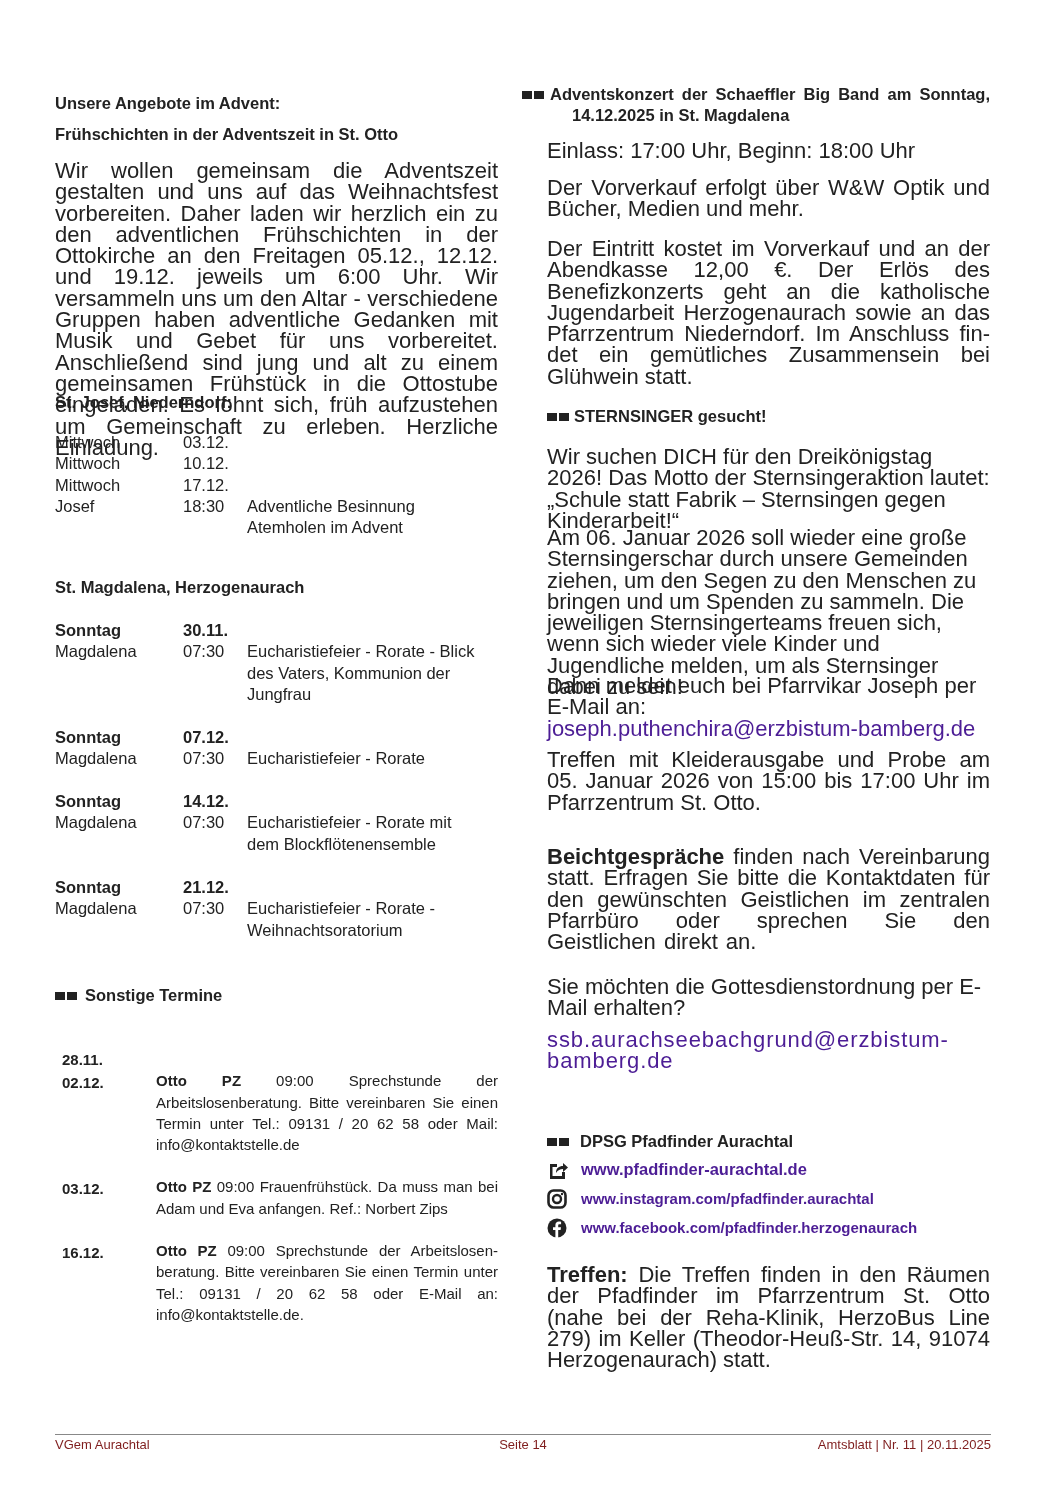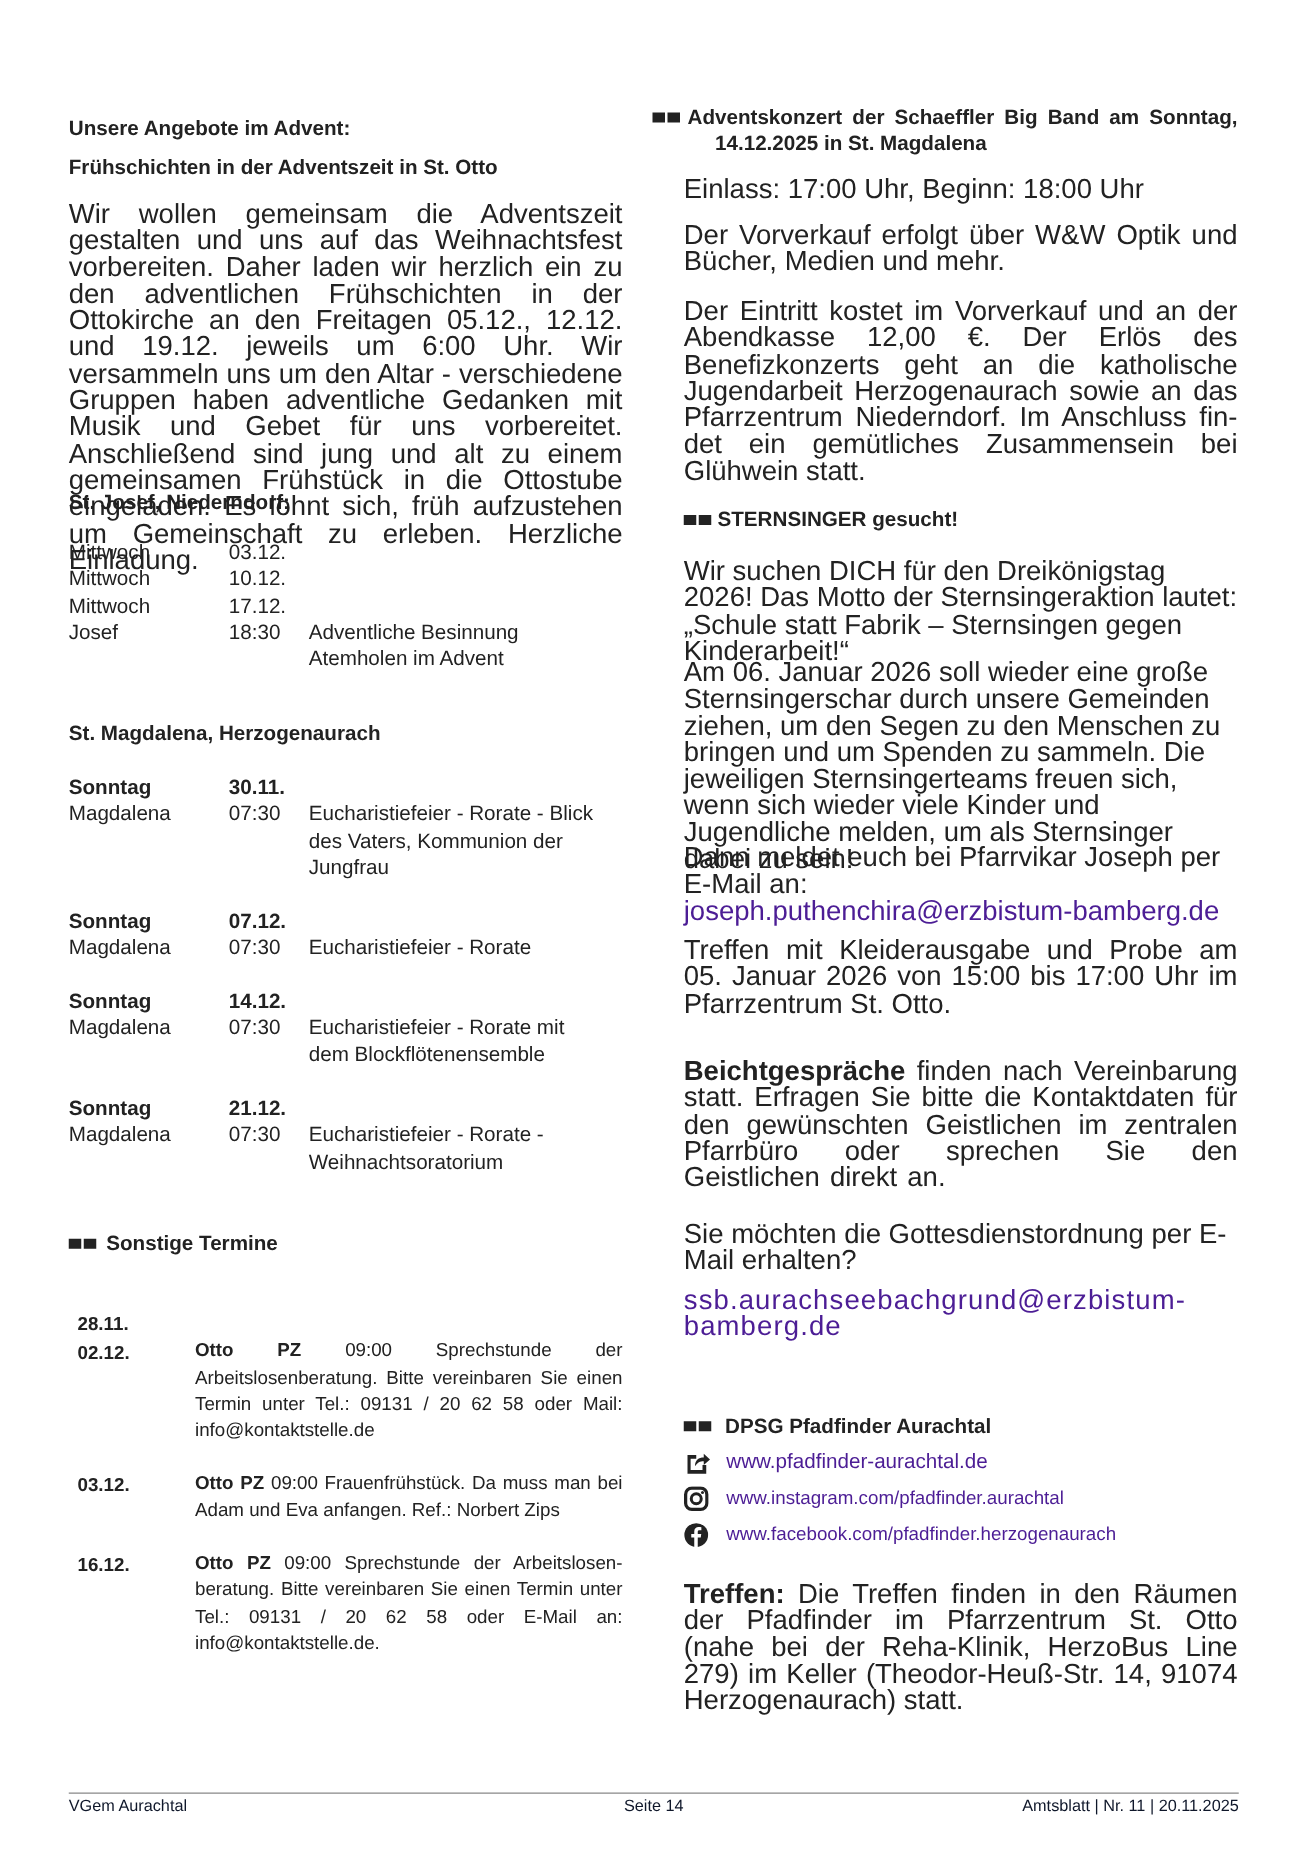--- a/index.html
+++ b/index.html
@@ -19,26 +19,26 @@
     .hang { padding-left: 25px; text-indent: -25px; }
     .sched { font-size: 16.5px; line-height: 21.3px; }
     .sched-row { display: flex; }
     .sched-row .c1 { width: 128px; flex: none; }
     .sched-row .c2 { width: 64px; flex: none; }
     .sched-row .c3 { flex: 1; }
     .bold { font-weight: bold; }
     .ev { font-size: 15px; line-height: 21.3px; display: flex; }
     .ev .d { width: 101px; flex: none; font-weight: bold; padding-left: 7px; box-sizing: border-box; padding-top: 2px; }
     .ev .t { flex: 1; text-align: justify; }
-    .link-row { display: flex; align-items: center; height: 29px; }
+    .link-row { display: flex; align-items: center; height: 29px; font-weight: bold; }
     .link-row .ic { width: 26px; height: 22px; flex: none; display: flex; align-items: center; margin-right: 8px; }
     .link-row .lt { font-size: 16.5px; }
     .link-row .lt.small { font-size: 15px; }
     .footer-line { position: absolute; left: 55px; width: 936px; top: 1434px; height: 1px; background: #888; }
-    .footer { position: absolute; top: 1437px; font-size: 13px; color: #0f172a; }
+    .footer { position: absolute; top: 1437px; font-size: 13px; color: #7f1d1d; }
     a.lnk { color: #4c1d95; text-decoration: none; }
   </style>
 </head>
 <body>
 
 <div class="col col-left">
 
   <div class="abs h" style="top:93px;">Unsere Angebote im Advent:</div>
 
   <div class="abs h" style="top:124px;">Frühschichten in der Adventszeit in St. Otto</div>

